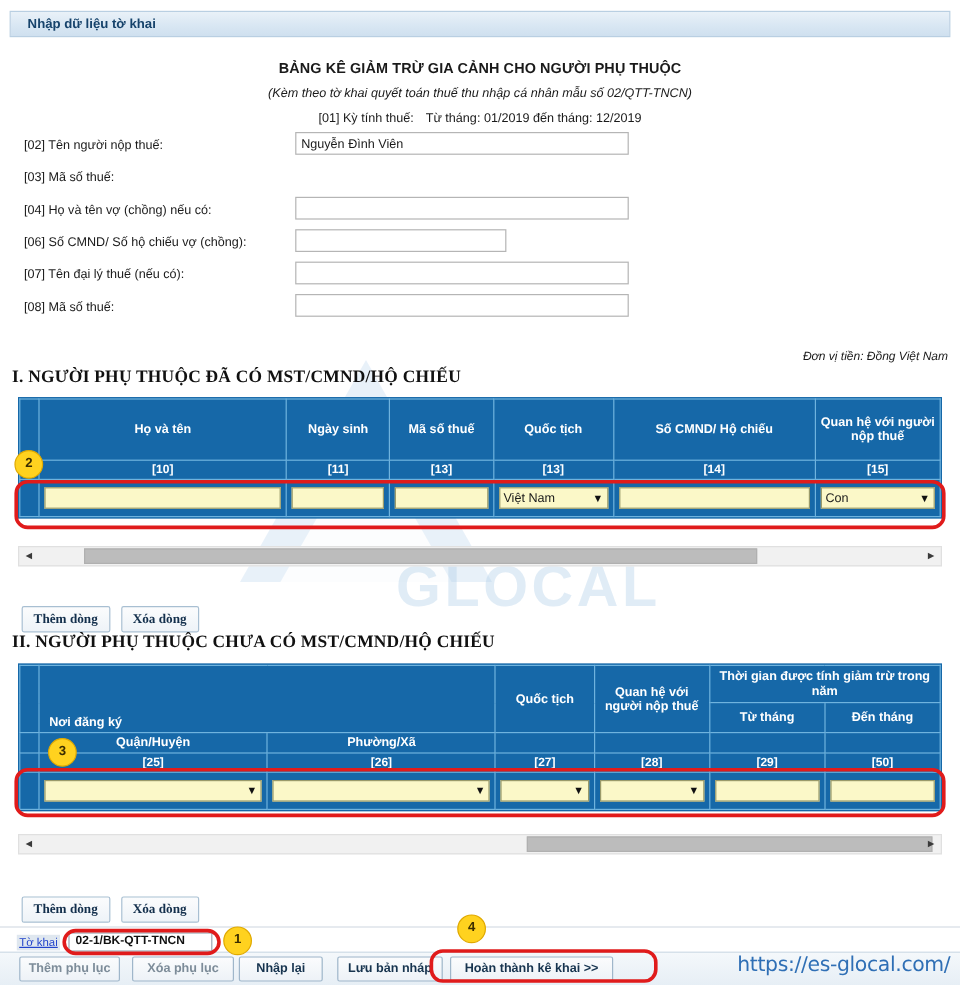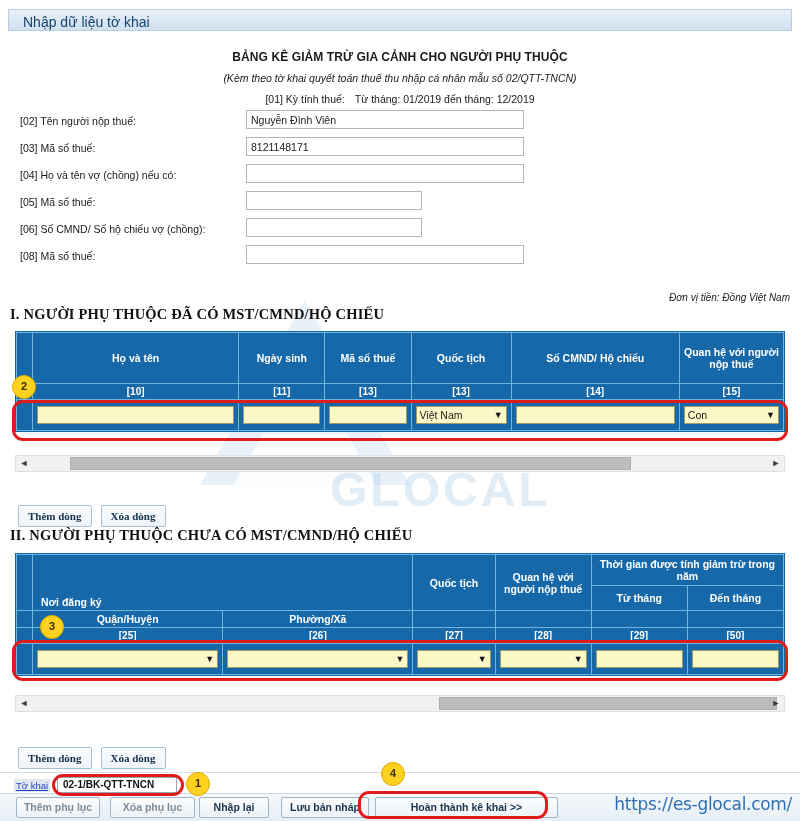--- a/index.html
+++ b/index.html
@@ -61,22 +61,22 @@
     left: 8px; top: 9px;
     width: 784px; height: 22px;
     background: linear-gradient(to bottom, #e9f1f8 0%, #d9e7f3 55%, #cfe0ef 100%);
     border: 1px solid #b9cfe2;
     box-sizing: border-box;
     z-index: 3;
   }
   .titlebar span {
     position: absolute;
     left: 14px; top: 4px;
-    font-size: 14px;
-    font-weight: normal;
+    font-size: 11px;
+    font-weight: bold;
     color: #16436b;
   }
 
   
   .doc {
     position: absolute;
     left: 0; top: 34px;
     width: 800px;
     z-index: 2;
   }
@@ -418,33 +418,32 @@
   </div>
 </div>
 
 <div class="fields" id="field-list">
     <div class="frow">
       <div class="flabel">[02] Tên người nộp thuế:</div>
       <input type="text" class="finput wide" value="Nguyễn Đình Viên" style="">
     </div>
     <div class="frow">
       <div class="flabel">[03] Mã số thuế:</div>
-      <input type="text" class="finput wide" value="8121148171" style="">
     </div>
     <div class="frow">
       <div class="flabel">[04] Họ và tên vợ (chồng) nếu có:</div>
       <input type="text" class="finput wide" value="" style="">
     </div>
     <div class="frow">
-      <div class="flabel">[05] Mã số thuế:</div>
+      <div class="flabel">[06] Số CMND/ Số hộ chiếu vợ (chồng):</div>
       <input type="text" class="finput narrow" value="" style="">
     </div>
     <div class="frow">
-      <div class="flabel">[06] Số CMND/ Số hộ chiếu vợ (chồng):</div>
-      <input type="text" class="finput narrow" value="" style="">
+      <div class="flabel">[07] Tên đại lý thuế (nếu có):</div>
+      <input type="text" class="finput wide" value="" style="">
     </div>
     <div class="frow">
       <div class="flabel">[08] Mã số thuế:</div>
       <input type="text" class="finput wide" value="" style="">
     </div>
   </div>
 
 <div class="cur-note">Đơn vị tiền: Đồng Việt Nam</div>
 
 <div class="sec-head" id="sec1-head">I. NGƯỜI PHỤ THUỘC ĐÃ CÓ MST/CMND/HỘ CHIẾU</div>
@@ -632,16 +631,16 @@
 
 <div class="footsep"></div>
 <div class="tk-label">Tờ khai</div>
 <div class="tk-code">02-1/BK-QTT-TNCN</div>
 
 <div class="toolbar">
   <div class="tb-btn dim" style="left:16px;  width:84px;">Thêm phụ lục</div>
   <div class="tb-btn dim" style="left:110px; width:85px;">Xóa phụ lục</div>
   <div class="tb-btn" style="left:199px; width:70px;">Nhập lại</div>
   <div class="tb-btn" style="left:281px; width:88px;">Lưu bản nháp</div>
-  <div class="tb-btn" style="left:375px; width:183px;">Hoàn thành kê khai &gt;&gt;</div>
+  <div class="tb-btn" style="left:375px; width:136px;">Hoàn thành kê khai &gt;&gt;</div>
 </div>
 
 <div class="url">https://es-glocal.com/</div>
 
 </body></html>

